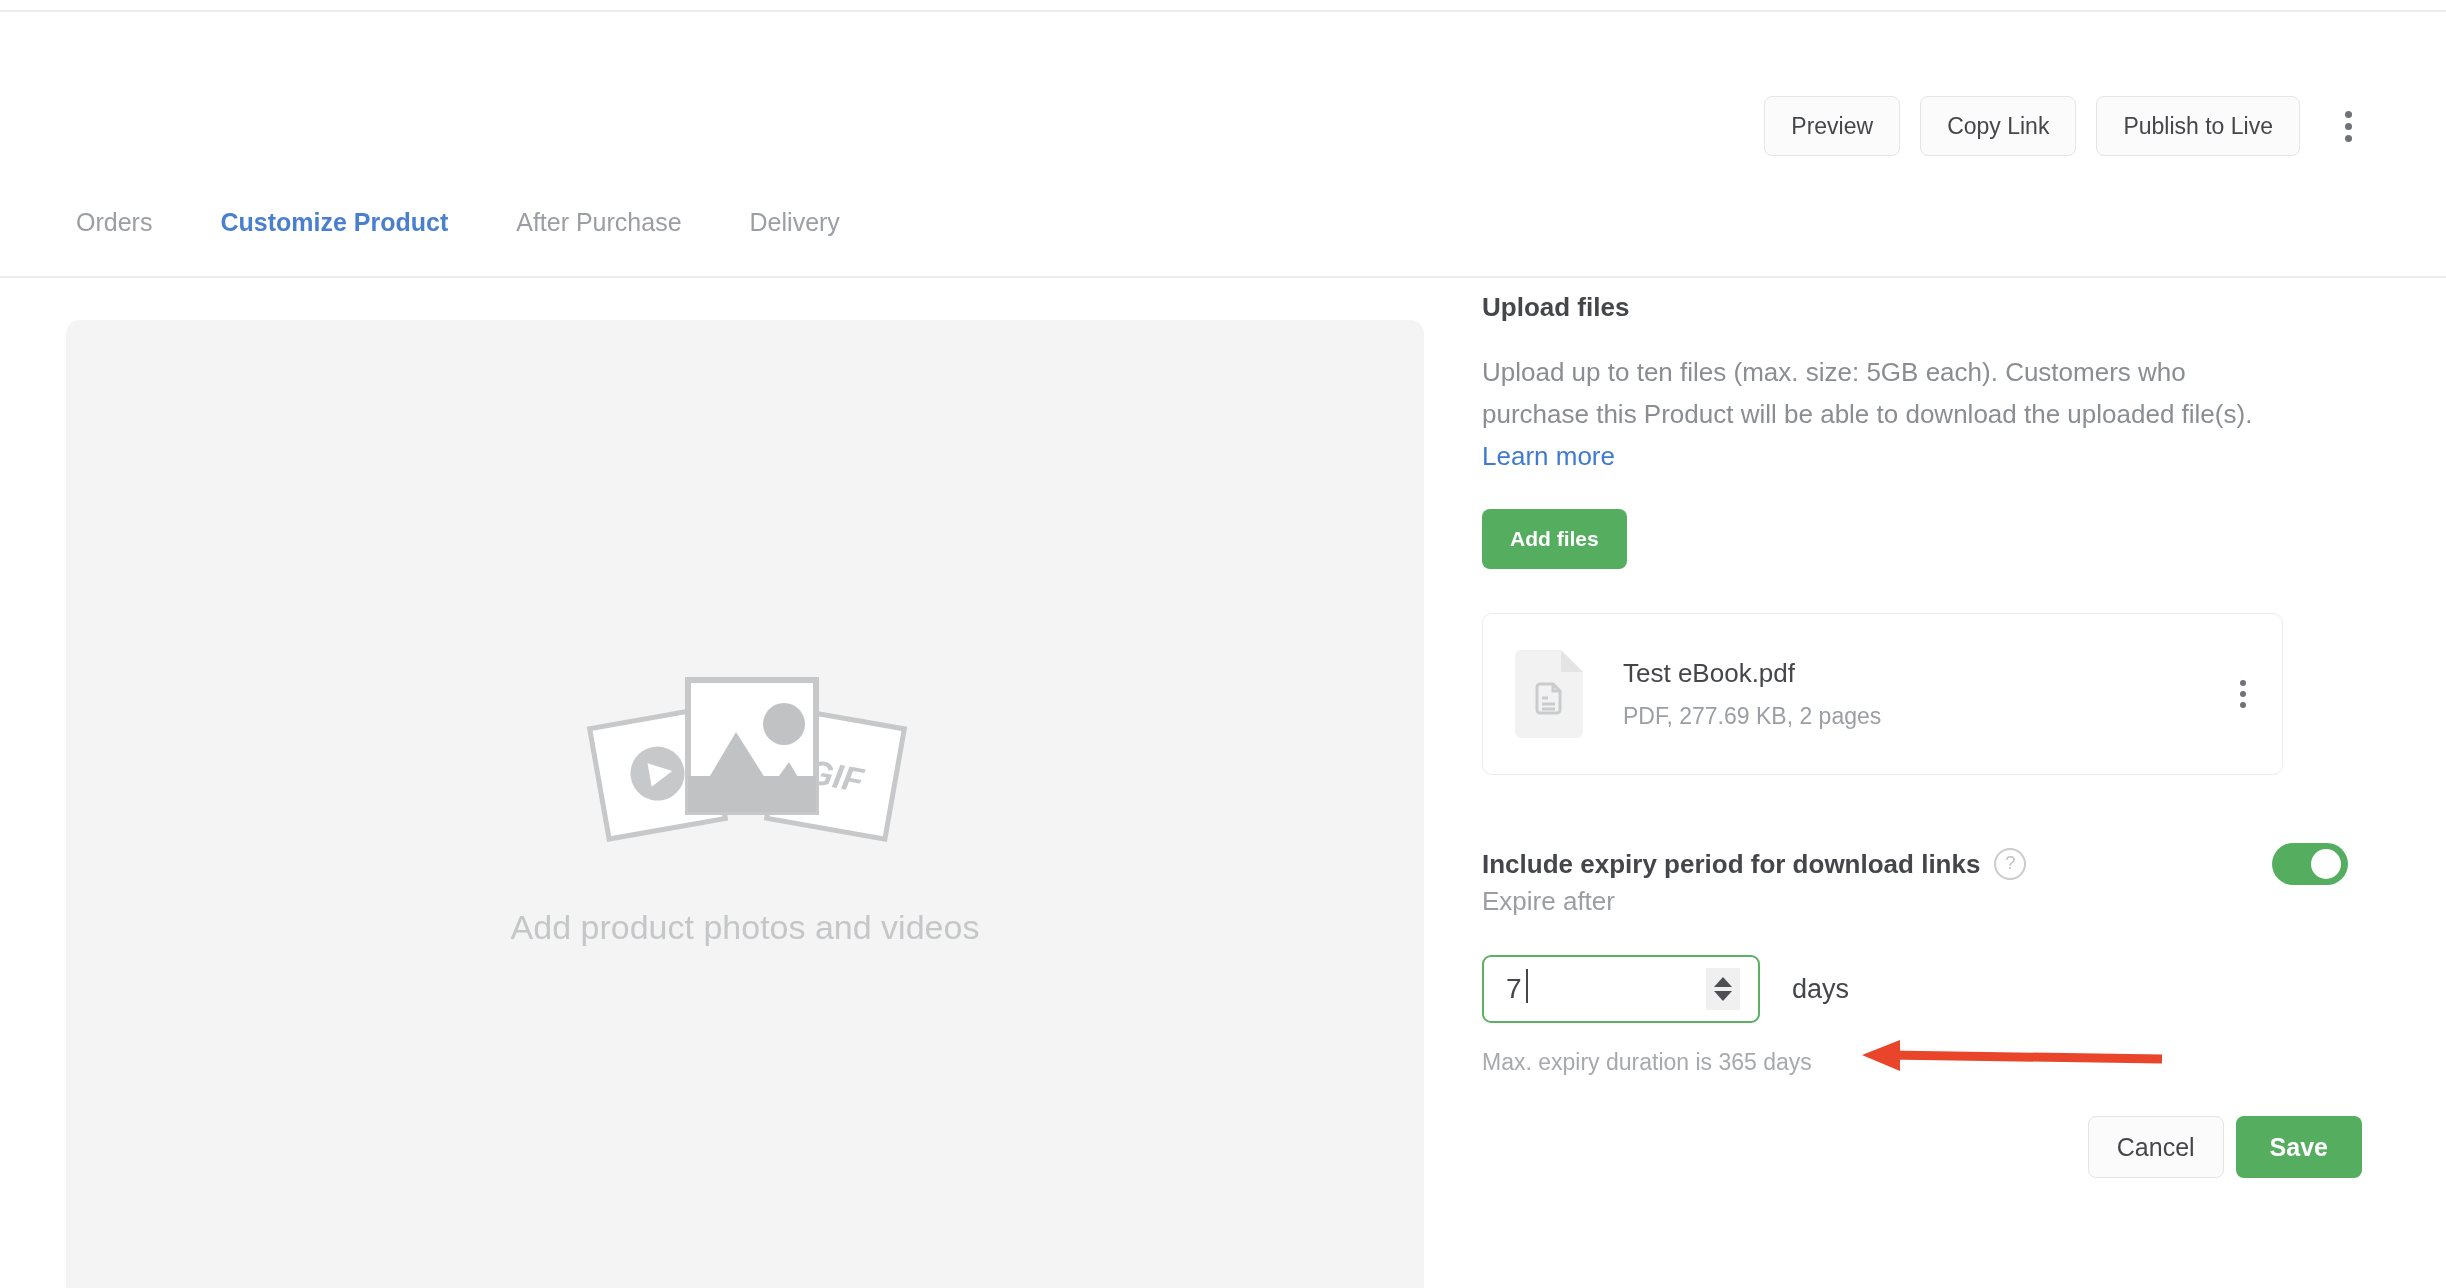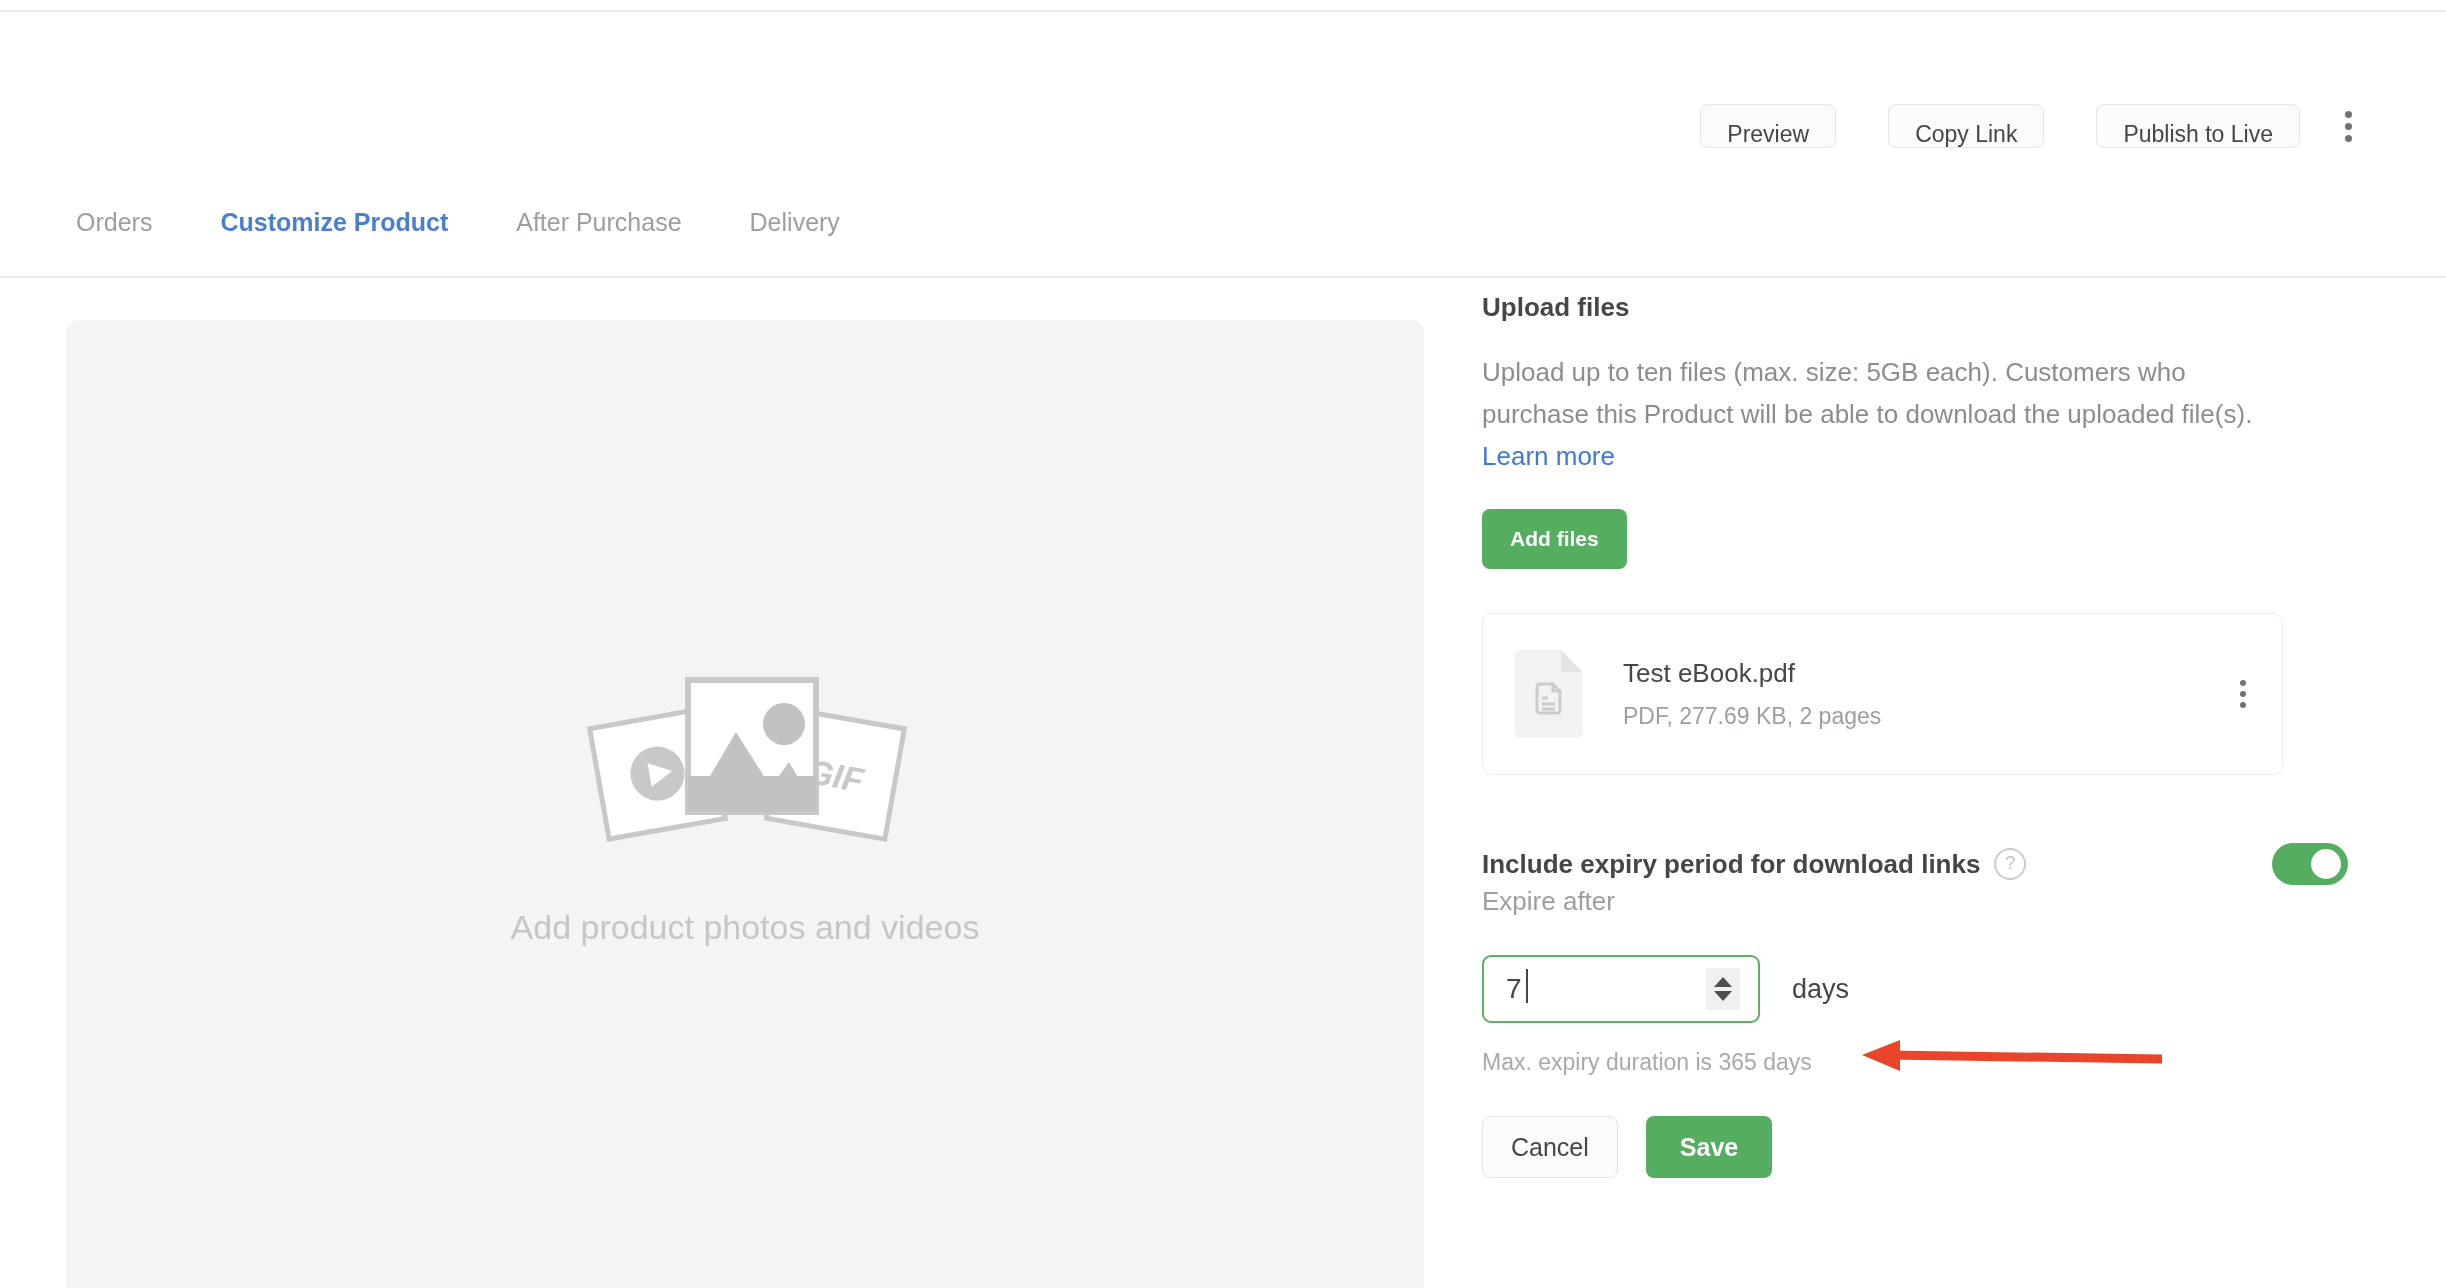--- a/index.html
+++ b/index.html
@@ -63,26 +63,25 @@
   }
 
   .btn-outline {
     background: #fbfbfb;
     border: 1.5px solid #e4e5e7;
     border-radius: 8px;
     color: #44464a;
     font-size: 23px;
     font-family: "Liberation Sans", sans-serif;
     padding: 0 26px;
-    height: 44px;
+    height: 60px;
     line-height: 58px;
     cursor: pointer;
     white-space: nowrap;
     box-sizing: border-box;
-    margin-left: 32px;
   }
 
   .kebab {
     width: 40px;
     height: 60px;
     display: flex;
     flex-direction: column;
     align-items: center;
     justify-content: center;
     gap: 5px;
@@ -382,21 +381,22 @@
 
   .max-note {
     margin-top: 26px;
     font-size: 23px;
     color: #a7a9ac;
   }
 
   .footer-btns {
     margin-top: 40px;
     display: flex;
-    gap: 28px;
+    gap: 12px;
+    justify-content: flex-end;
   }
   .btn-cancel {
     background: #fbfbfb;
     border: 1.5px solid #e4e5e7;
     border-radius: 8px;
     color: #44464a;
     font-size: 25px;
     font-family: "Liberation Sans", sans-serif;
     padding: 0 28px;
     height: 62px;

